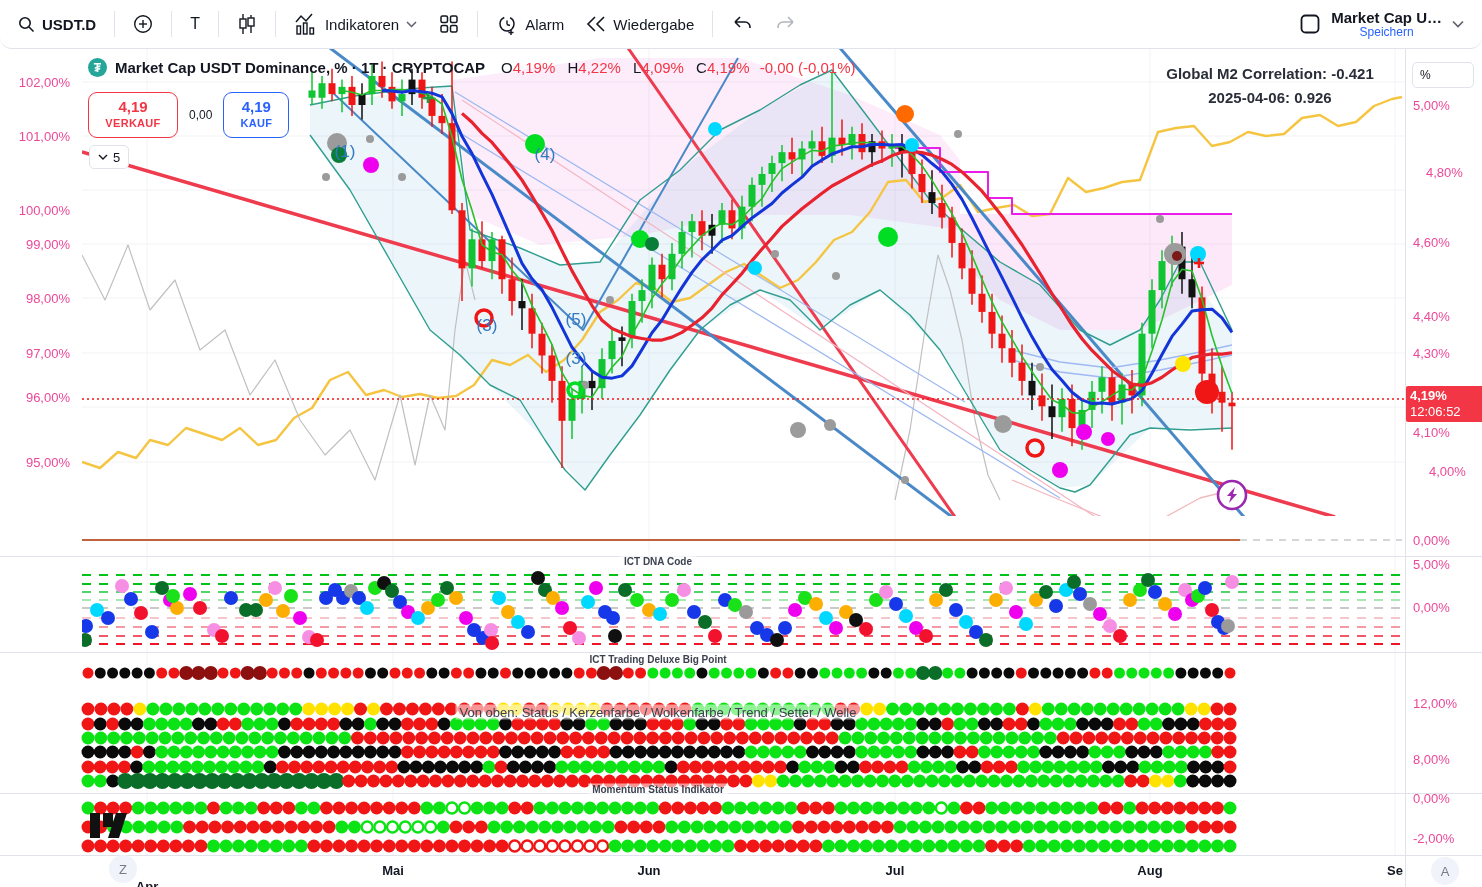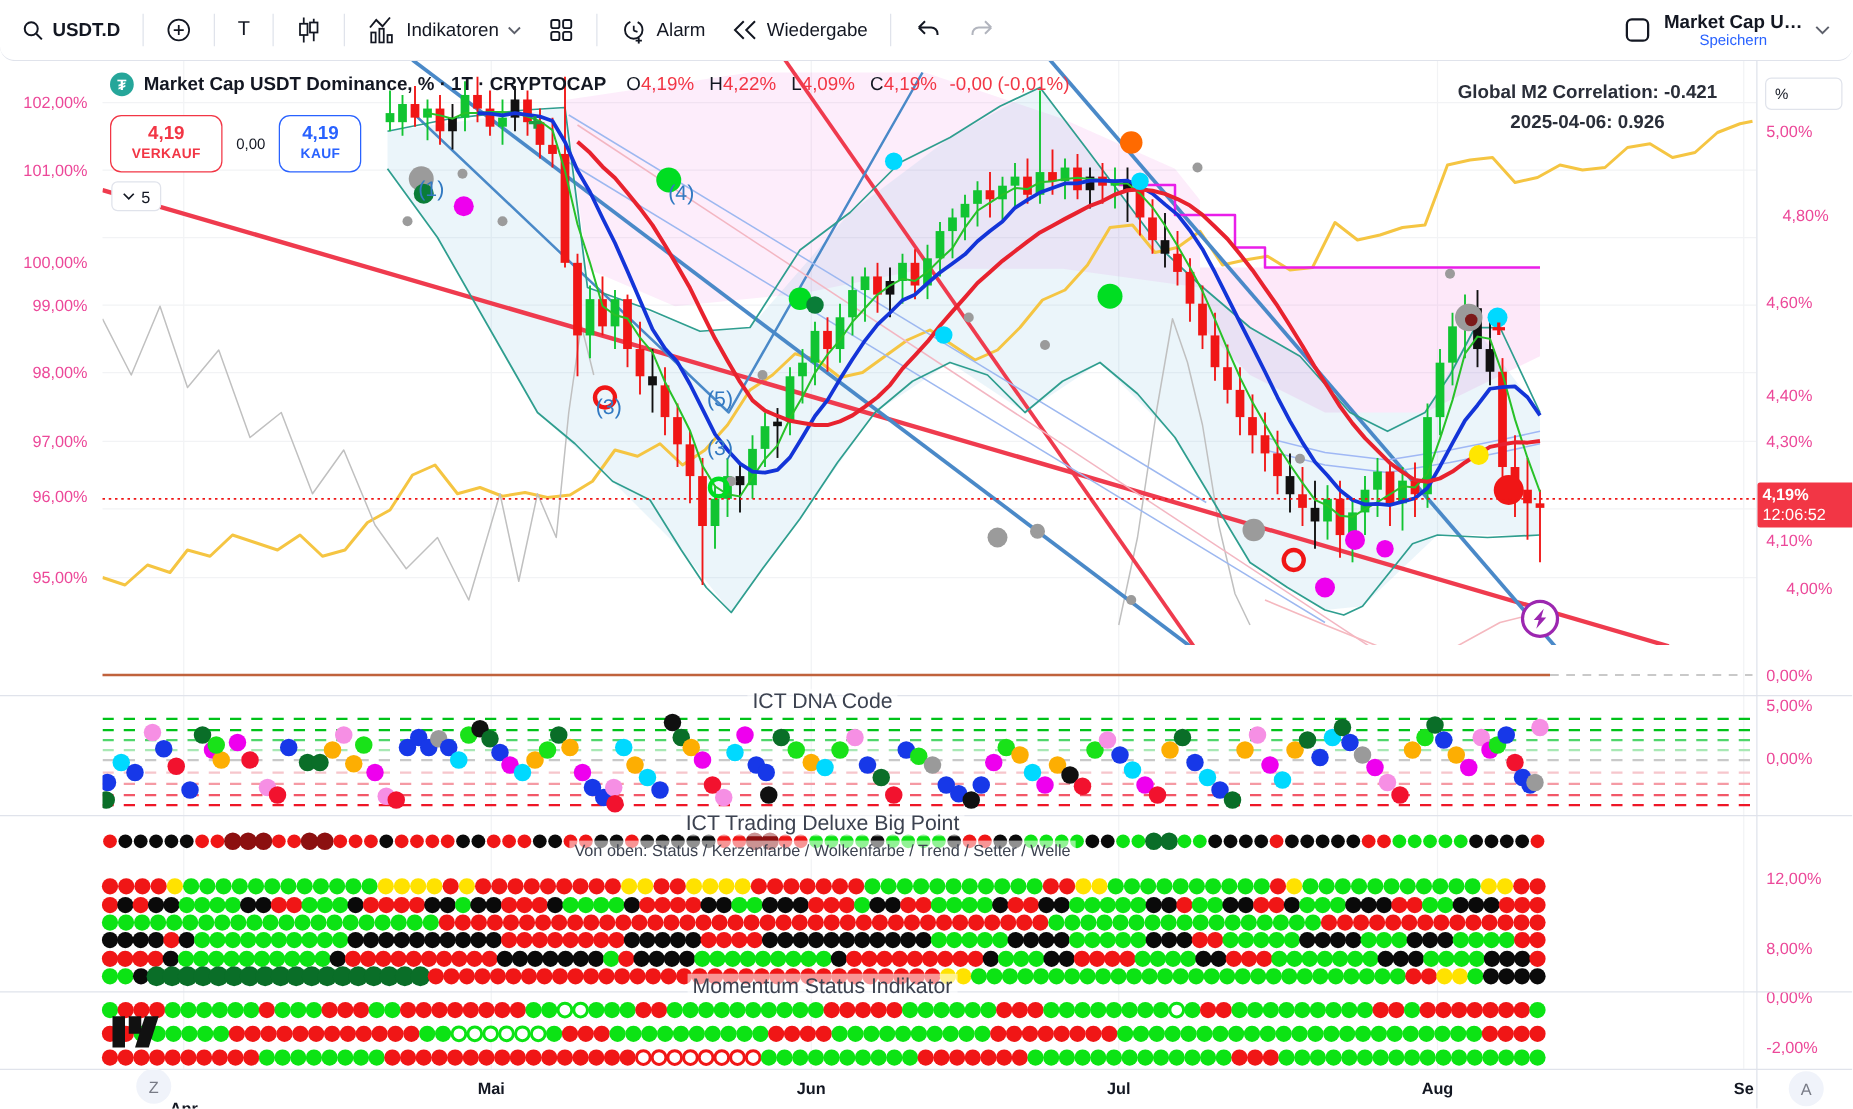--- a/index.html
+++ b/index.html
@@ -16,21 +16,21 @@
   .tb-right{margin-left:auto;display:flex;align-items:center;gap:10px;padding-right:18px;}
   .layout-name{font-size:15px;font-weight:700;line-height:16px;text-align:left;}
   .save-label{font-size:12px;color:#2962ff;text-align:center;line-height:13px;}
   
   #surface{position:absolute;left:0;top:48px;width:1482px;height:839px;}
   #gfx{position:absolute;left:0;top:0;}
   .ax-label{position:absolute;font-size:13px;color:#ec4899;transform:translateY(-50%);}
   .ax-left{right:1412px;text-align:right;}
   .ax-right{left:1413px;}
   .time-label{position:absolute;top:815px;transform:translateX(-50%);font-size:13px;font-weight:700;color:#131722;}
-  .pane-title{position:absolute;transform:translate(-50%,-50%);font-size:17px;font-weight:400;color:#3c4250;
+  .pane-title{position:absolute;transform:translate(-50%,-50%);font-size:10px;font-weight:700;color:#3c4250;
               background:rgba(255,255,255,.55);padding:0 4px;white-space:nowrap;z-index:6;}
   #hdr{position:absolute;left:88px;top:10px;display:flex;align-items:center;gap:8px;z-index:10;
        font-size:15px;white-space:nowrap;}
   #hdr .sym{font-weight:700;color:#131722;}
   #hdr .ohlc span.k{color:#131722;margin-left:8px;}
   #hdr .ohlc span.v{color:#f23645;}
   .tether{width:19px;height:19px;border-radius:50%;background:#26a69a;color:#fff;display:flex;
           align-items:center;justify-content:center;font-size:12px;font-weight:700;}
   #trade{position:absolute;left:88px;top:44px;display:flex;align-items:center;gap:8px;z-index:10;}
   .trade-box{width:88px;height:44px;border-radius:9px;border:1.5px solid;display:flex;flex-direction:column;
@@ -1560,21 +1560,21 @@
       <span>%</span>
     </div>
 
     <div id="pricetag">
       <div>4,19%</div>
       <div style="font-weight:400">12:06:52</div>
     </div>
 
     <div class="pane-title" style="left:658px;top:513px">ICT DNA Code</div>
     <div class="pane-title" style="left:658px;top:611px">ICT Trading Deluxe Big Point</div>
-    <div class="pane-title" style="left:658px;top:632px;font-weight:400;font-size:13px">Von oben: Status / Kerzenfarbe / Wolkenfarbe / Trend / Setter / Welle</div>
+    <div class="pane-title" style="left:658px;top:664px;font-weight:400;font-size:13px">Von oben: Status / Kerzenfarbe / Wolkenfarbe / Trend / Setter / Welle</div>
     <div class="pane-title" style="left:658px;top:741px">Momentum Status Indikator</div>
 
     <div class="round-btn" style="left:109px;top:807px">
         <span>Z</span>
       </div>
     <div class="round-btn" style="left:1431px;top:809px">
         <span>A</span>
       </div>
 
     <div id="ax-labels">

